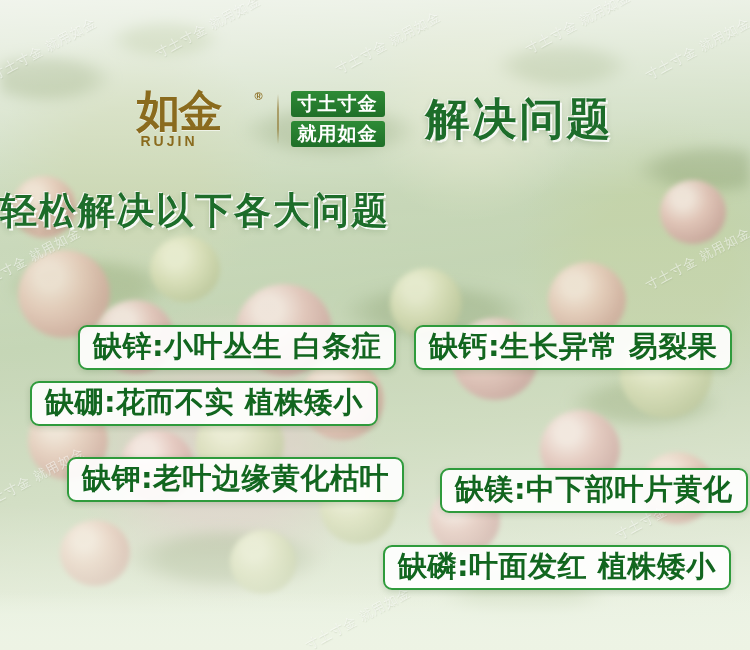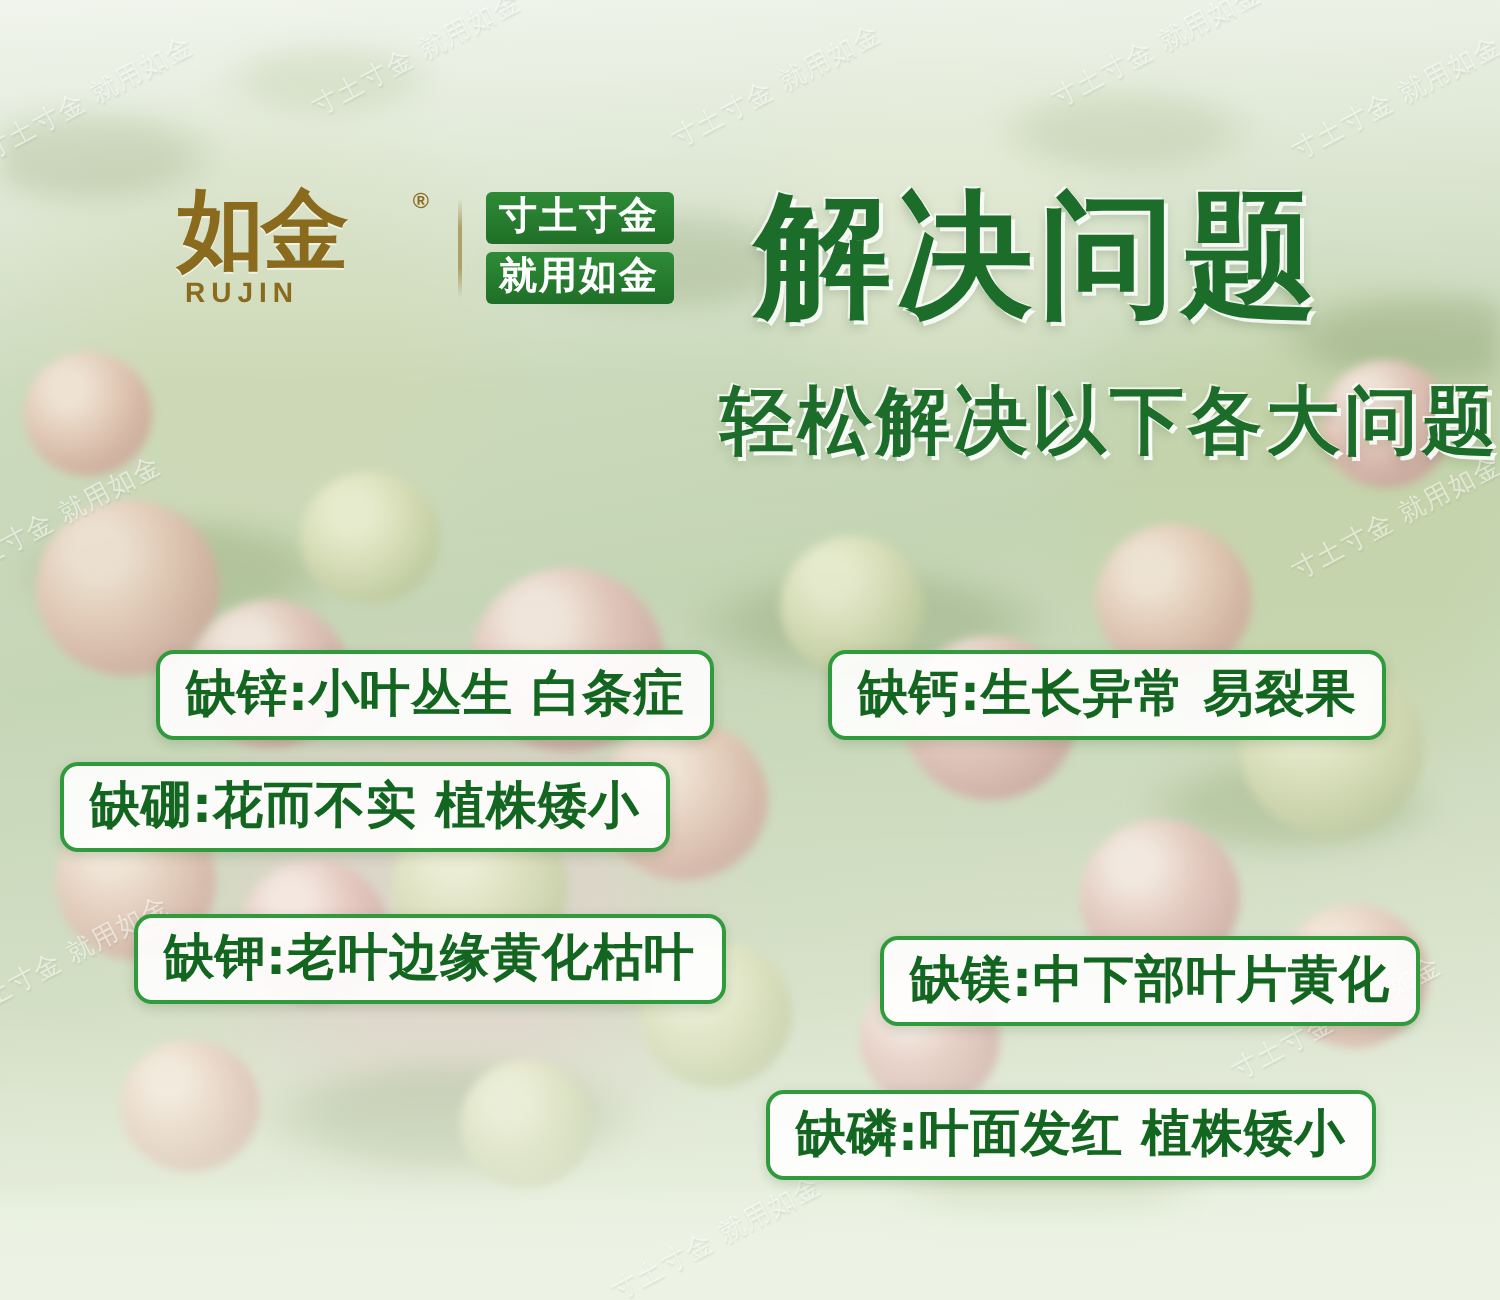--- a/index.html
+++ b/index.html
@@ -91,21 +91,21 @@
     pointer-events: none;
   }
 
   
   .header {
     position: absolute;
     top: 88px;
     left: 0;
     right: 0;
     display: flex;
-    align-items: center;
+    align-items: flex-end;
     justify-content: center;
     gap: 25px;
   }
   .logo-block {
     display: flex;
     align-items: center;
     gap: 6px;
   }
   .logo-mark {
     position: relative;
@@ -158,39 +158,38 @@
     font-size: 19px;
     font-weight: bold;
     padding: 2px 7px 3px;
     border-radius: 3px;
     letter-spacing: 1px;
     line-height: 21px;
     font-family: "DejaVu Sans", "Liberation Sans", sans-serif;
     white-space: nowrap;
   }
   .title-main {
-    font-size: 68px;
+    font-size: 44px;
     font-weight: bold;
     line-height: 62px;
     color: #1d6d2a;
     letter-spacing: 3px;
     margin-left: 16px;
     font-family: "DejaVu Sans", "Liberation Sans", sans-serif;
     text-shadow:
       2px 2px 0 rgba(255,255,255,0.85),
       -1px -1px 0 rgba(255,255,255,0.7),
       0 3px 6px rgba(40,80,30,0.25);
-    margin-top: 10px;
   }
 
   .subtitle {
     position: absolute;
     top: 190px;
     left: 0; right: 0;
-    text-align: right;
+    text-align: left;
     font-size: 37px;
     font-weight: bold;
     color: #1d6d2a;
     letter-spacing: 2px;
     line-height: 42px;
     font-family: "DejaVu Sans", "Liberation Sans", sans-serif;
     text-shadow:
       2px 2px 0 rgba(255,255,255,0.9),
       -1px -1px 0 rgba(255,255,255,0.75),
       0 3px 6px rgba(40,80,30,0.2);
@@ -204,21 +203,21 @@
   }
   .tag {
     position: absolute;
     display: inline-flex;
     align-items: center;
     background: rgba(255,255,255,0.90);
     border: 2px solid #2f9b3c;
     border-radius: 9px;
     padding: 5px 13px 7px;
     color: #12661f;
-    font-size: 25px;
+    font-size: 29px;
     font-weight: bold;
     line-height: 29px;
     letter-spacing: 0.5px;
     white-space: nowrap;
     box-shadow: 0 2px 6px rgba(40,80,30,0.18);
     font-family: "DejaVu Sans", "Liberation Sans", sans-serif;
     pointer-events: auto;
   }
 </style>
 </head>

